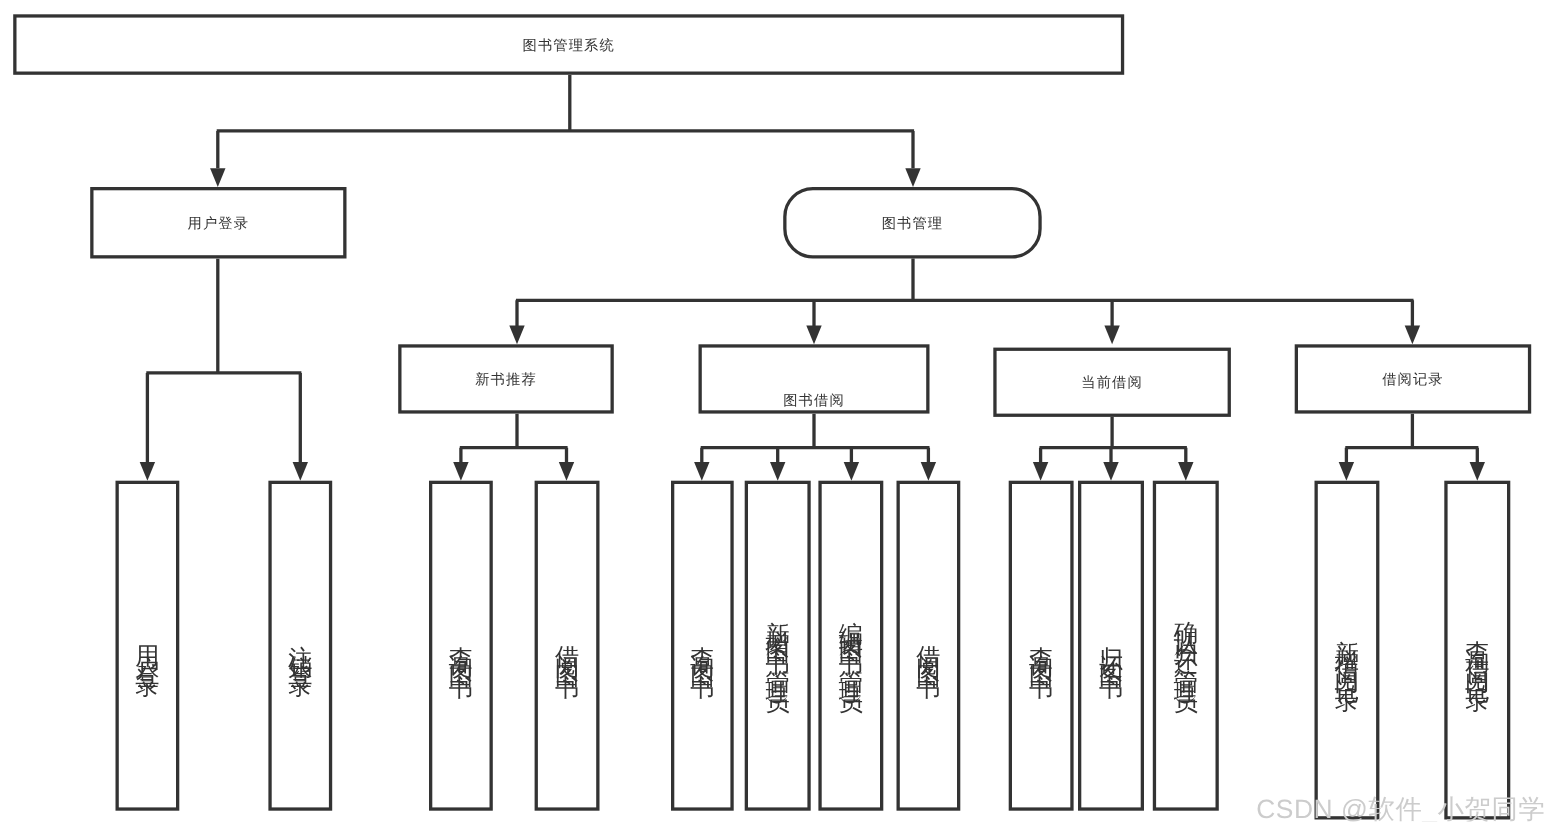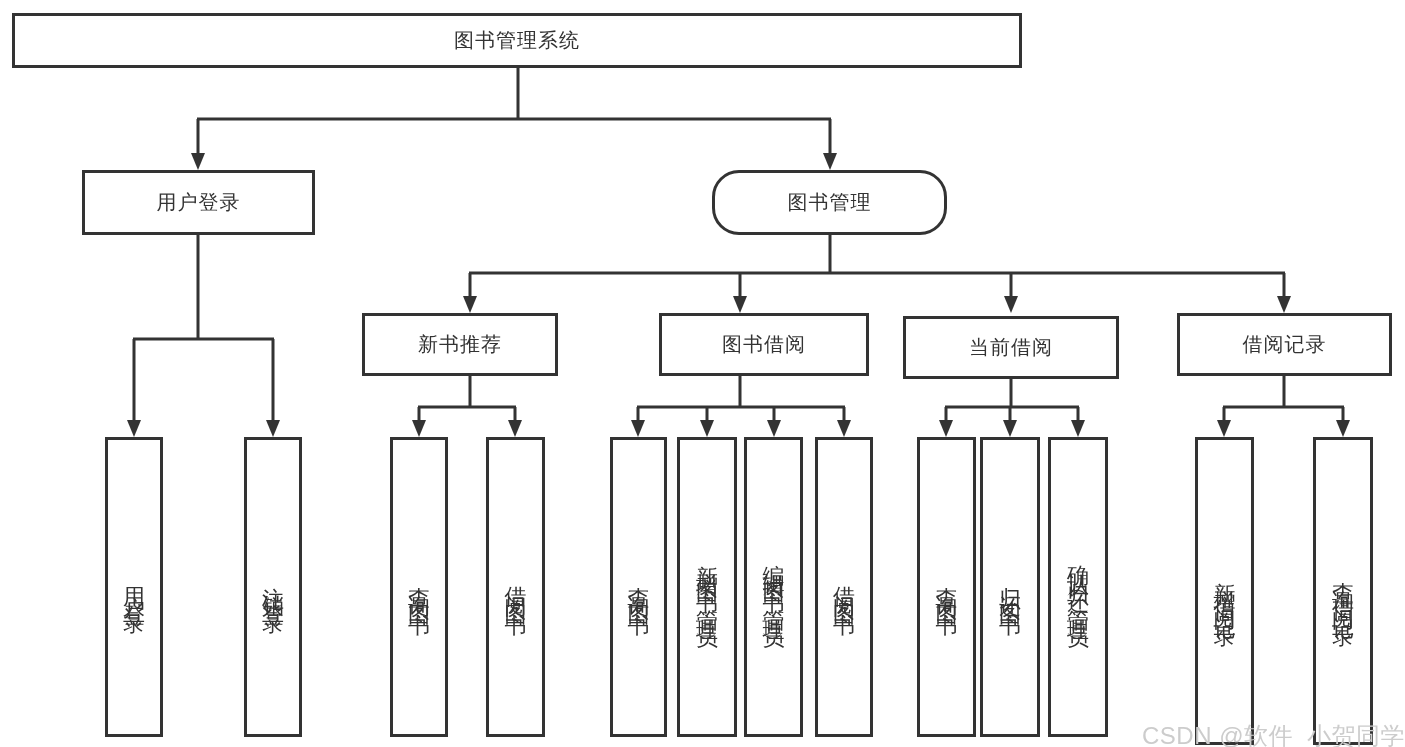--- a/index.html
+++ b/index.html
@@ -30,42 +30,42 @@
 
   .box {
     position: absolute;
     box-sizing: border-box;
     border: 3px solid var(--border);
     background: #ffffff;
     display: flex;
     align-items: center;
     justify-content: center;
     color: var(--text);
-    font-size: 20px;
+    font-size: 13px;
     letter-spacing: 1px;
     z-index: 2;
   }
 
   .vbox { font-size: 22px; }
   .vbox .vtext {
     writing-mode: vertical-rl;
     text-orientation: mixed;
     letter-spacing: 9px;
     line-height: 1;
     white-space: nowrap;
   }
 
   
   .b-root  { left: 12px;   top: 13px;  width: 1010px; height: 55px; }
 
   .b-login { left: 82px;   top: 170px; width: 233px;  height: 65px; }
   .b-mgmt  { left: 712px;  top: 170px; width: 235px;  height: 65px; border-radius: 27px; }
 
   .b-newrec { left: 362px;  top: 313px; width: 196px; height: 63px; }
-  .b-borrow { left: 659px;  top: 313px; width: 210px; height: 63px; }
+  .b-borrow { left: 635px;  top: 313px; width: 210px; height: 63px; align-items: flex-end; }
   .b-currnt { left: 903px;  top: 316px; width: 216px; height: 63px; justify-content: center; }
   .b-record { left: 1177px; top: 313px; width: 215px; height: 63px; }
 
   .b-l1  { left: 105px;  top: 437px; width: 58px; height: 300px; }
   .b-l2  { left: 244px;  top: 437px; width: 58px; height: 300px; }
   .b-l3  { left: 390px;  top: 437px; width: 58px; height: 300px; }
   .b-l4  { left: 486px;  top: 437px; width: 59px; height: 300px; }
   .b-l5  { left: 610px;  top: 437px; width: 57px; height: 300px; }
   .b-l6  { left: 677px;  top: 437px; width: 60px; height: 300px; }
   .b-l7  { left: 744px;  top: 437px; width: 59px; height: 300px; }

